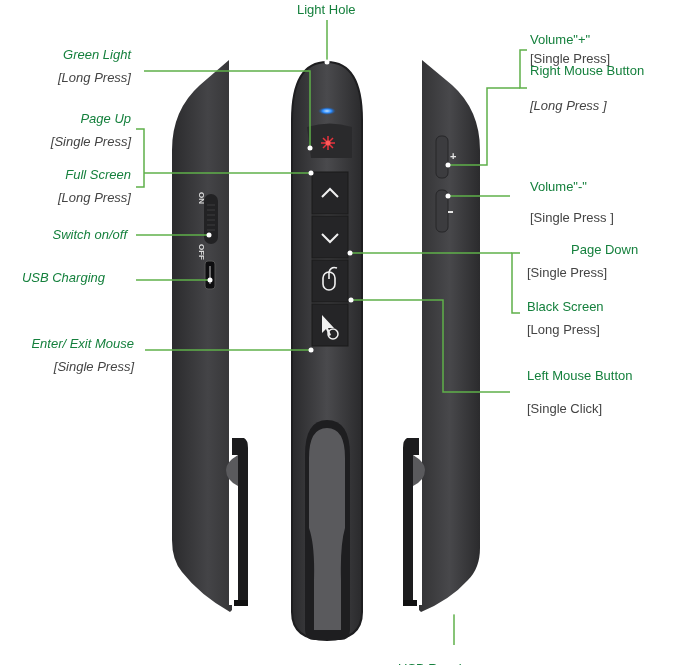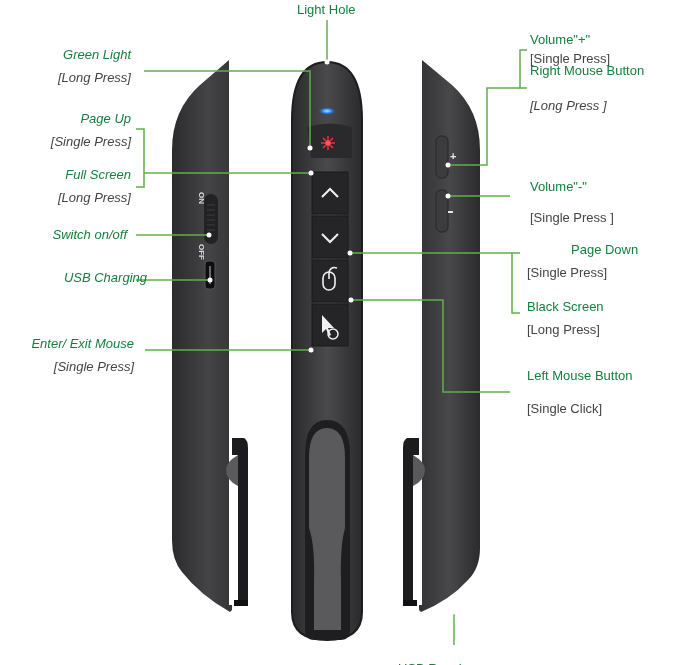--- a/index.html
+++ b/index.html
@@ -157,21 +157,21 @@
 <div class="lbl sub r" style="right:548px;top:71px;">[Long Press]</div>
 
 <div class="lbl main r" style="right:548px;top:112px;">Page Up</div>
 <div class="lbl sub r" style="right:548px;top:135px;">[Single  Press]</div>
 
 <div class="lbl main r" style="right:548px;top:168px;">Full Screen</div>
 <div class="lbl sub r" style="right:548px;top:191px;">[Long Press]</div>
 
 <div class="lbl main r" style="right:552px;top:228px;">Switch on/off</div>
 
-<div class="lbl main r" style="right:532px;top:271px;">USB Charging</div>
+<div class="lbl main r" style="right:574px;top:271px;">USB Charging</div>
 
 <div class="lbl main r" style="right:545px;top:337px;">Enter/ Exit Mouse</div>
 <div class="lbl sub r" style="right:545px;top:360px;">[Single Press]</div>
 
 <div class="lbl main" style="left:530px;top:33px;">Volume"+"</div>
 <div class="lbl sub" style="left:530px;top:52px;">[Single Press]</div>
 
 <div class="lbl main" style="left:530px;top:64px;">Right Mouse Button</div>
 <div class="lbl sub" style="left:530px;top:99px;font-style:italic;">[Long Press ]</div>
 

